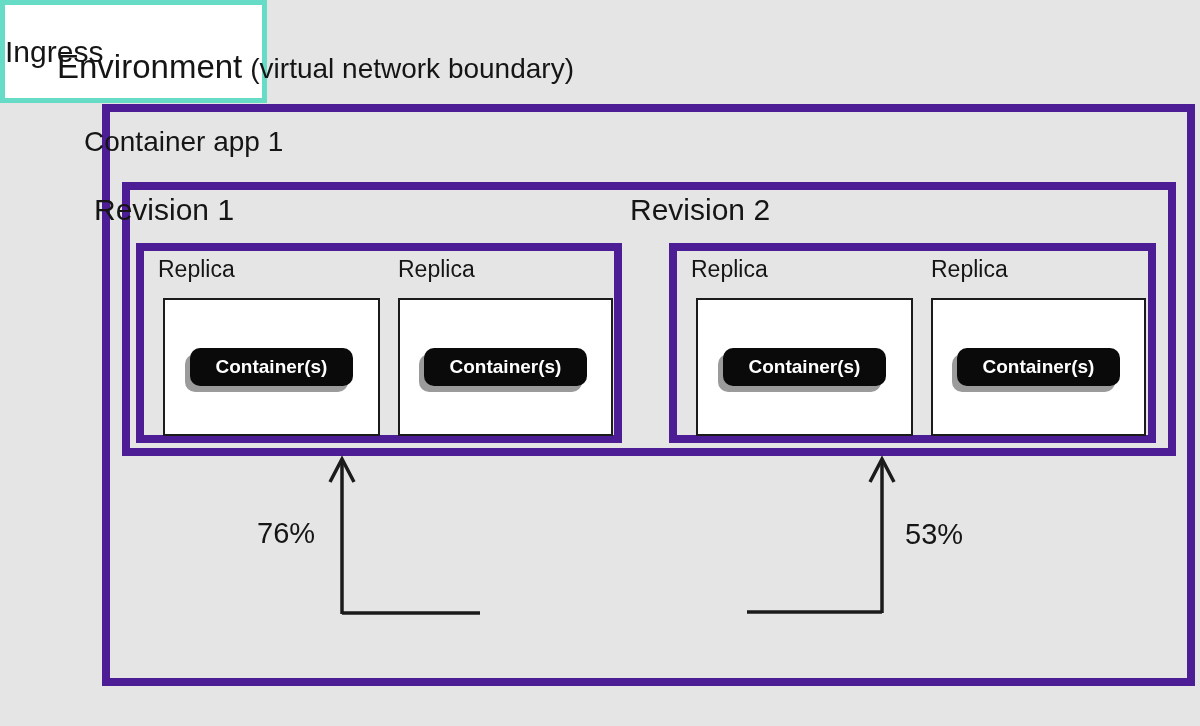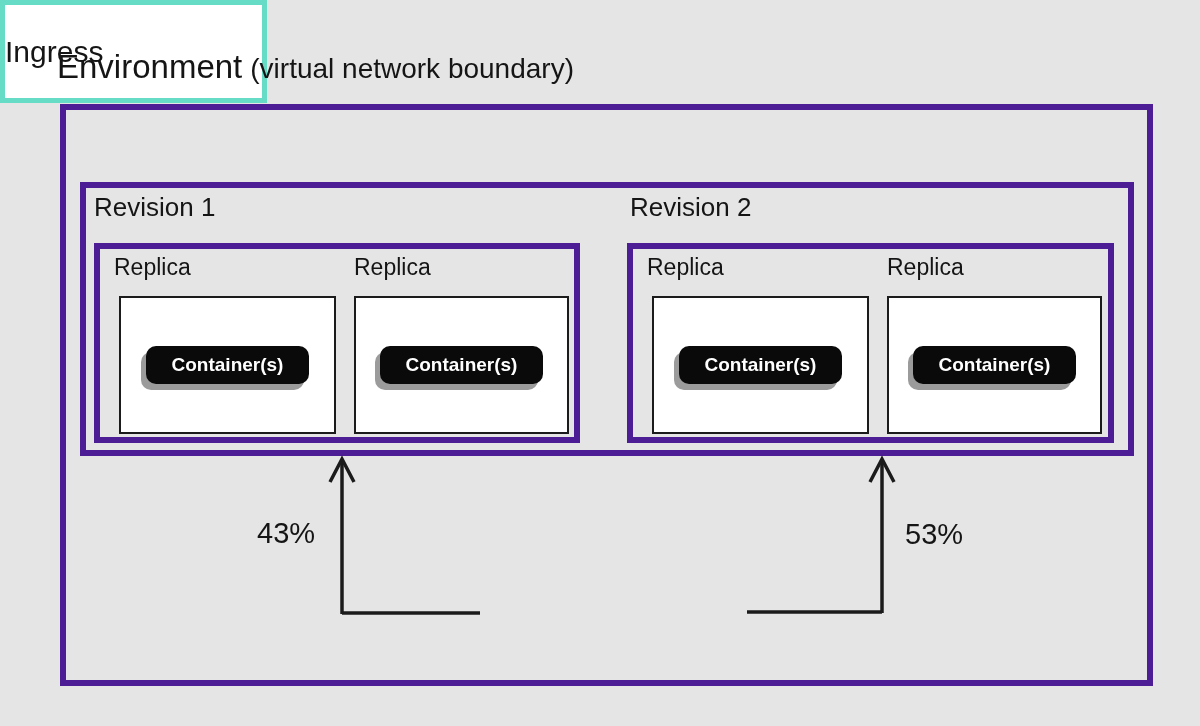--- a/index.html
+++ b/index.html
@@ -12,40 +12,41 @@
   #canvas {
     position: relative;
     width: 1200px;
     height: 726px;
     background: #e5e5e5;
     overflow: hidden;
   }
   .abs { position: absolute; }
   .box {
     position: absolute;
-    border: 6px solid #4c1d95;
+    border: 8px solid #4c1d95;
     box-sizing: border-box;
     background: transparent;
+    margin-left: 42px;
   }
   .lbl {
     position: absolute;
     white-space: nowrap;
     line-height: 1.15;
   }
   #title {
     left: 57px; top: 48px;
     font-size: 33px;
   }
   #title .suffix { font-size: 28px; margin-left: 8px; }
 
   #env-box   { left: 60px;  top: 104px; width: 1093px; height: 582px; }
   #app-label { left: 84px;  top: 126px; font-size: 28px; }
   #app-box   { left: 80px;  top: 182px; width: 1054px; height: 274px; }
 
-  .revision-label { top: 193px; font-size: 26px; }
+  .revision-label { top: 193px; font-size: 30px; }
   #rev1-label { left: 94px; }
   #rev2-label { left: 630px; }
 
   .revision-box { top: 243px; height: 200px; }
   #rev1-box { left: 94px;  width: 486px; }
   #rev2-box { left: 627px; width: 487px; }
 
   .replica-label { position: absolute; top: 5px; font-size: 23px; white-space: nowrap; }
   .replica-label.first  { left: 14px; }
   .replica-label.second { left: 254px; }
@@ -95,20 +96,21 @@
 <body>
 
 <div id="canvas">
 
   <div id="title" class="lbl">
     <span>Environment</span><span class="suffix">(virtual network boundary)</span>
   </div>
 
   <div id="env-box" class="box"></div>
 
+  <div id="app-label" class="lbl">Container app 1</div>
   <div id="app-box" class="box"></div>
 
   <div id="rev1-label" class="lbl revision-label">Revision 1</div>
   <div id="rev2-label" class="lbl revision-label">Revision 2</div>
 
   <div id="rev1-box" class="box revision-box">
     <div class="replica-label first">Replica</div>
     <div class="replica-box first">
       <div class="container-badge">Container(s)</div>
     </div>
@@ -135,20 +137,20 @@
       <path d="M342 614 V460"></path>
       <path d="M330 482 L342 459 L354 482" stroke-linejoin="miter"></path>
     </g>
     <g stroke="#1b1b1b" stroke-width="3.5" fill="none">
       <path d="M747 612 H882"></path>
       <path d="M882 613 V460"></path>
       <path d="M870 482 L882 459 L894 482" stroke-linejoin="miter"></path>
     </g>
   </svg>
 
-  <div id="pct-80" class="lbl traffic-pct">43%</div>
+  <div id="pct-80" class="lbl traffic-pct">76%</div>
   <div id="pct-20" class="lbl traffic-pct">53%</div>
 
   <div id="ingress-box">
     <span class="lbl-ingress">Ingress</span>
   </div>
 
 </div>
 
 </body></html>

